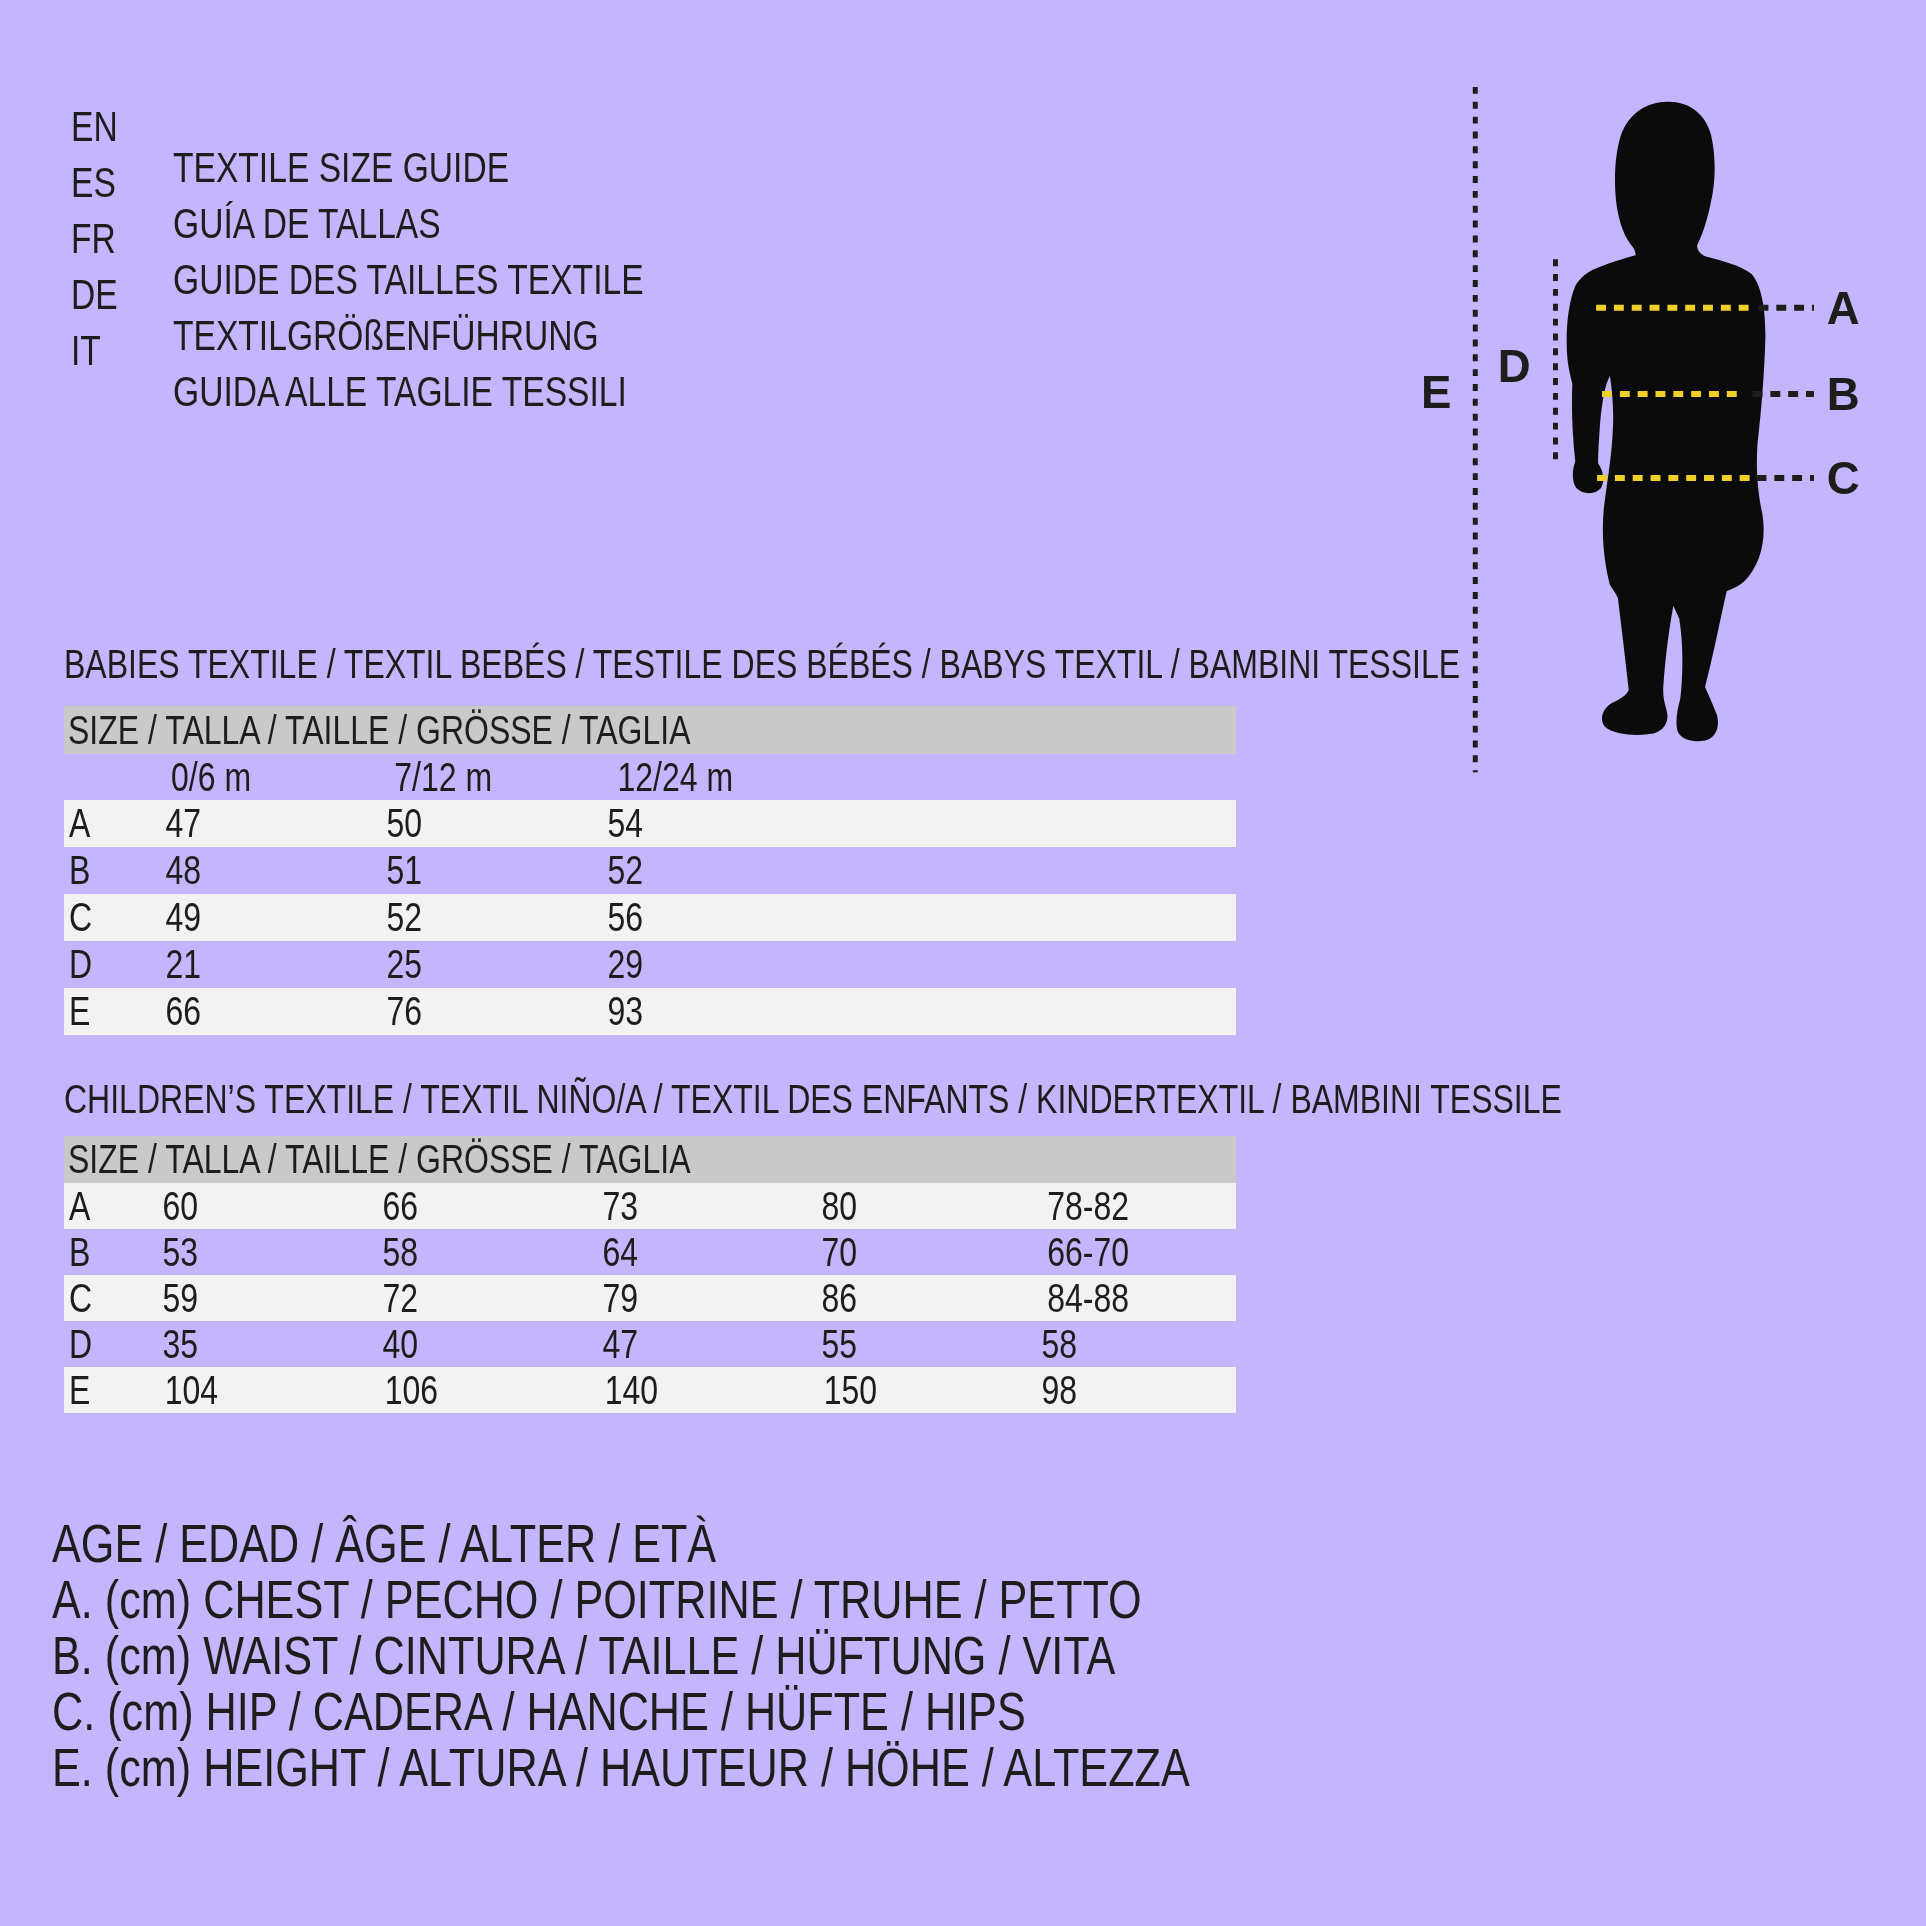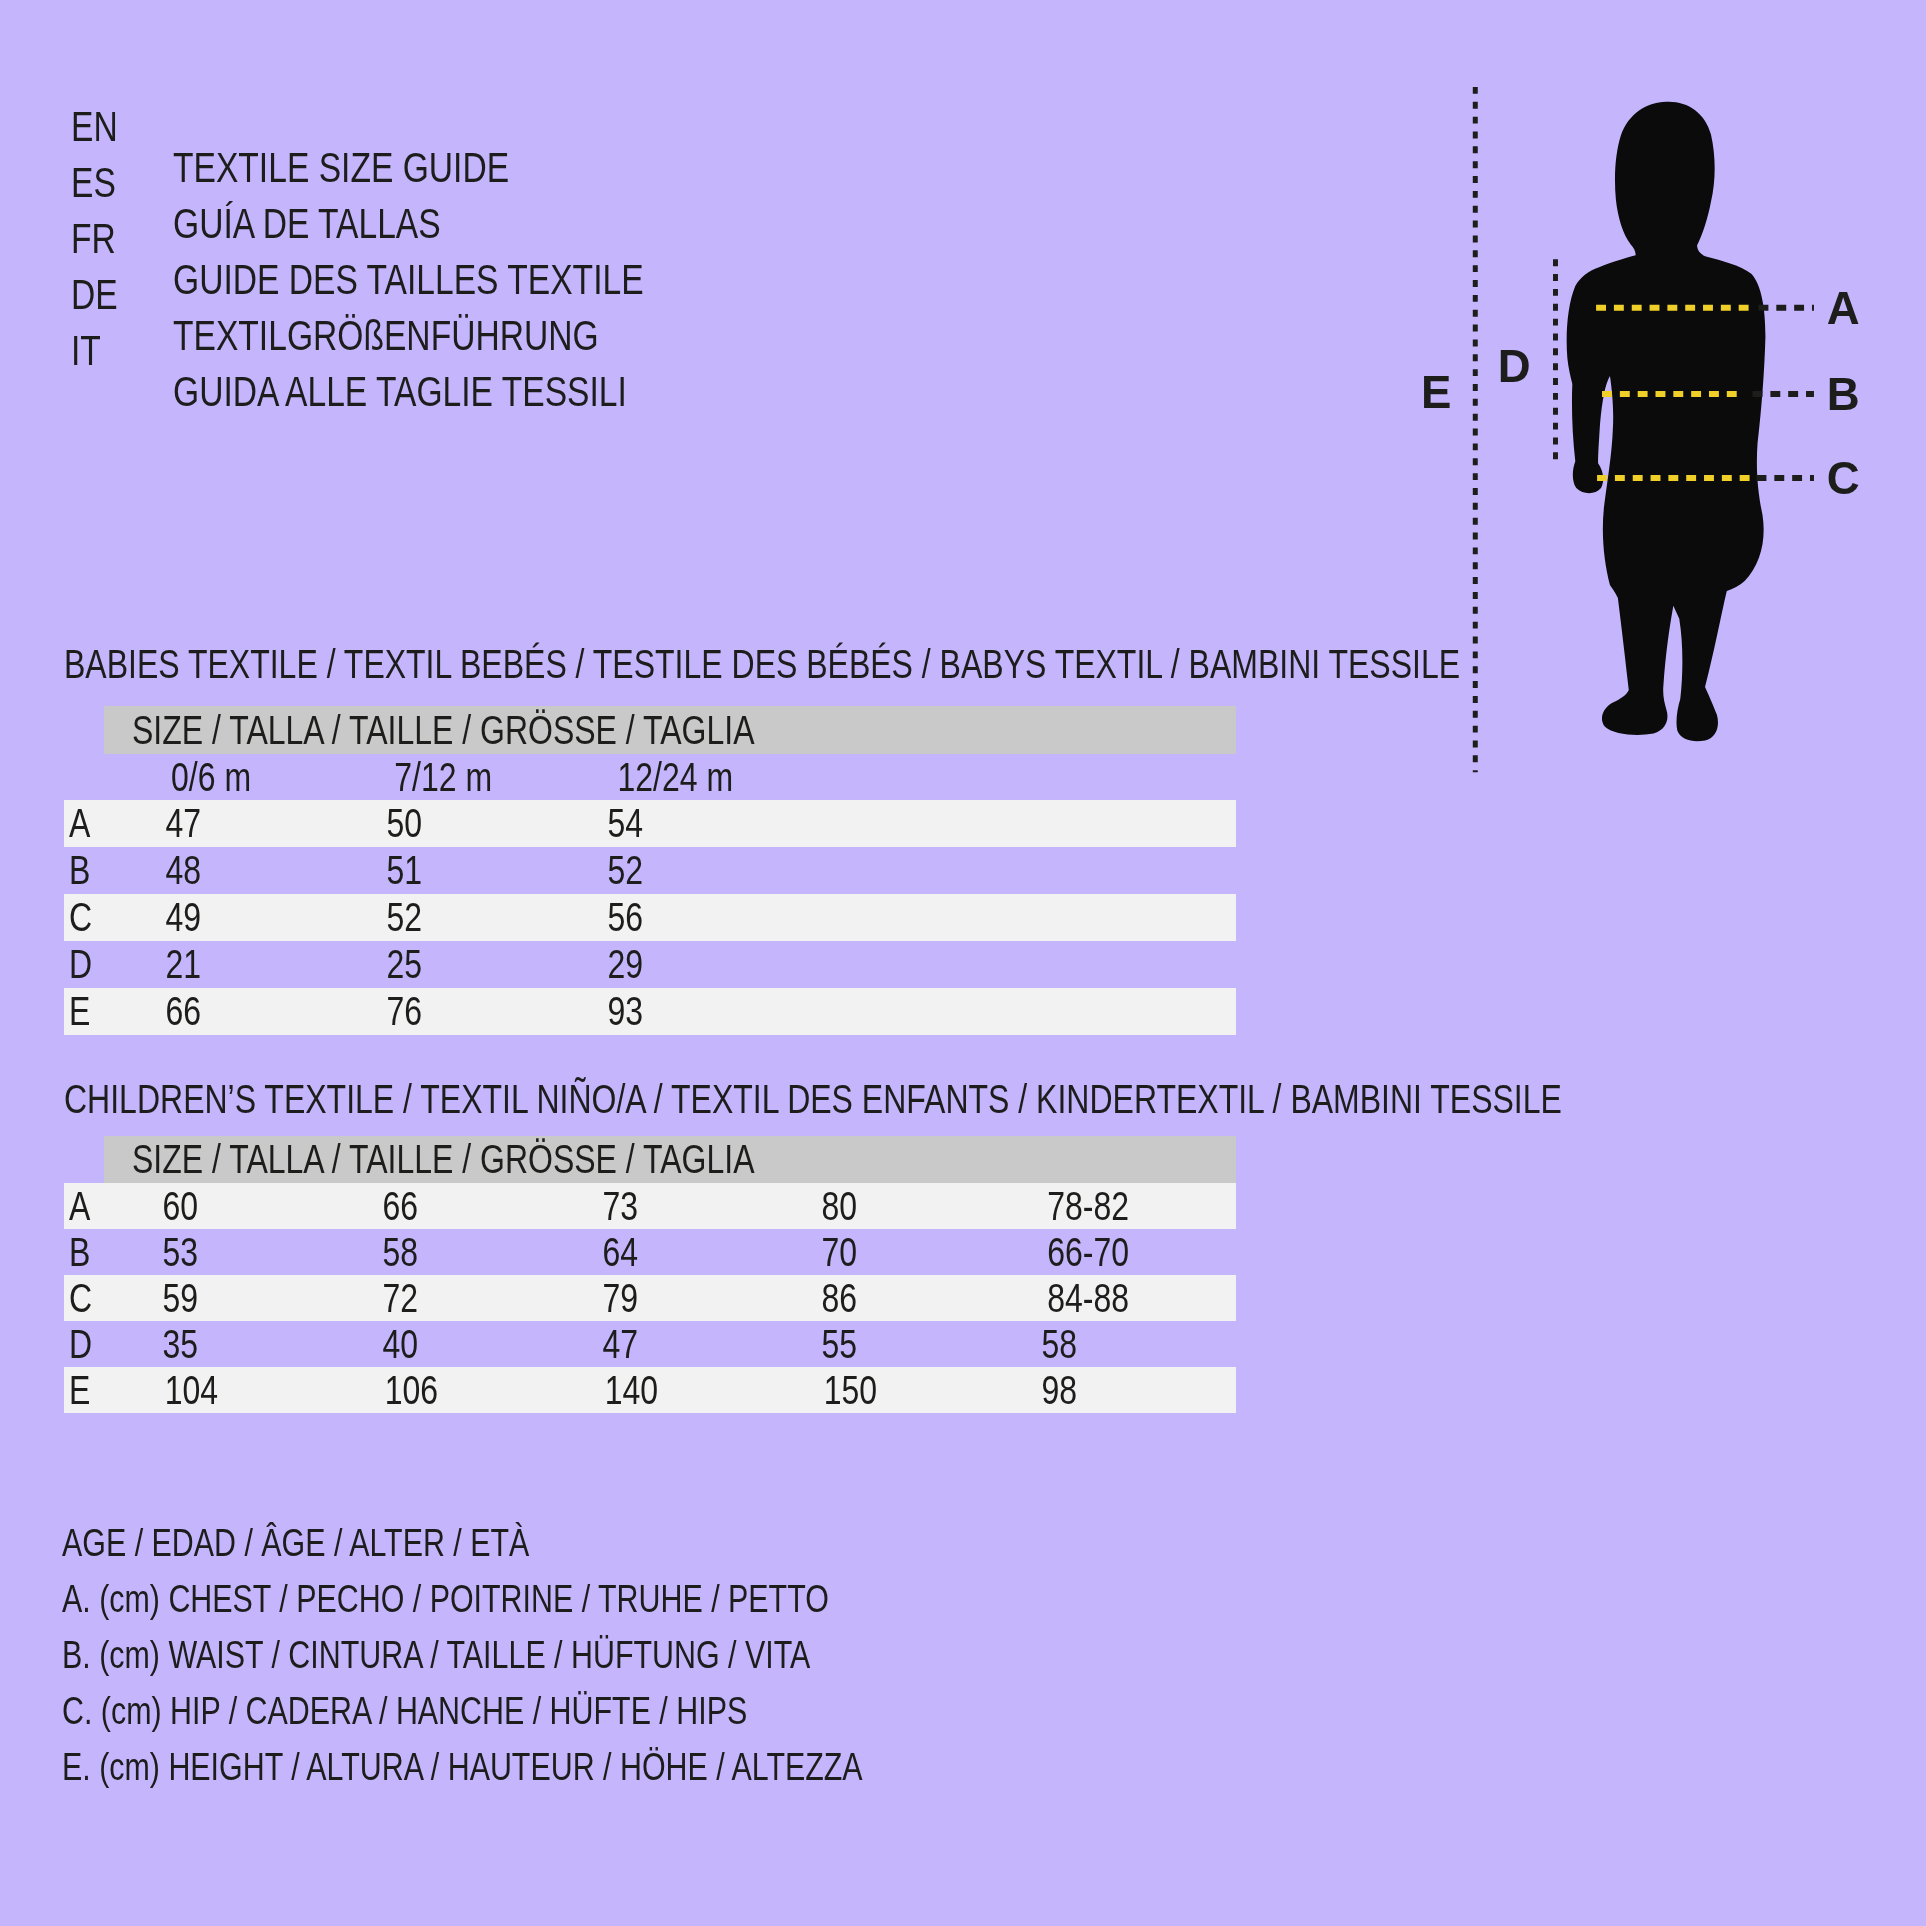--- a/index.html
+++ b/index.html
@@ -19,34 +19,34 @@
 
   
   .section-heading { position:absolute; left:64px; height:48px; line-height:48px; font-size:40px; }
   #babies-heading   { top:640px; }
   #children-heading { top:1075px; }
 
   
   .size-table { position:absolute; left:64px; width:1172px; }
   #babies-table   { top:706px; }
   #children-table { top:1136px; }
-  .size-bar { background:#c9c9c9; height:48px; line-height:48px; padding-left:28px; font-size:40px;margin-left:40px; }
+  .size-bar { background:#c9c9c9; height:48px; line-height:48px; padding-left:4px; font-size:40px; }
   #children-table .size-bar { height:47px; line-height:47px; }
   .col-row { position:relative; height:46px; line-height:46px; font-size:40px; }
   #children-table .col-row { height:49px; line-height:49px; }
   .t-row { position:relative; height:47px; line-height:47px; font-size:40px; }
   #children-table .t-row { height:46px; line-height:46px; }
   .t-row.stripe { background:#f2f2f2; }
   .row-label { position:absolute; left:5px; }
   .cell { position:absolute; width:158px; text-align:left; }
   .b0{left:97px}  .b1{left:318px} .b2{left:539px}
   .c0{left:94px}  .c1{left:314px} .c2{left:534px} .c3{left:753px} .c4{left:973px}
 
   
-  .legend { position:absolute; left:62px; top:1515px; font-size:38px; }
+  .legend { position:absolute; left:52px; top:1515px; font-size:54px; }
   .legend-row { height:56px; line-height:56px; }
 
   
   .figure { position:absolute; left:1386px; top:79px; width:541px; height:713px; }
   .fig-label { font-family:"Liberation Sans", sans-serif; font-weight:bold; font-size:46px; fill:#1d1d1b; }
 </style>
 </head>
 <body>
 
 <div class="page">

